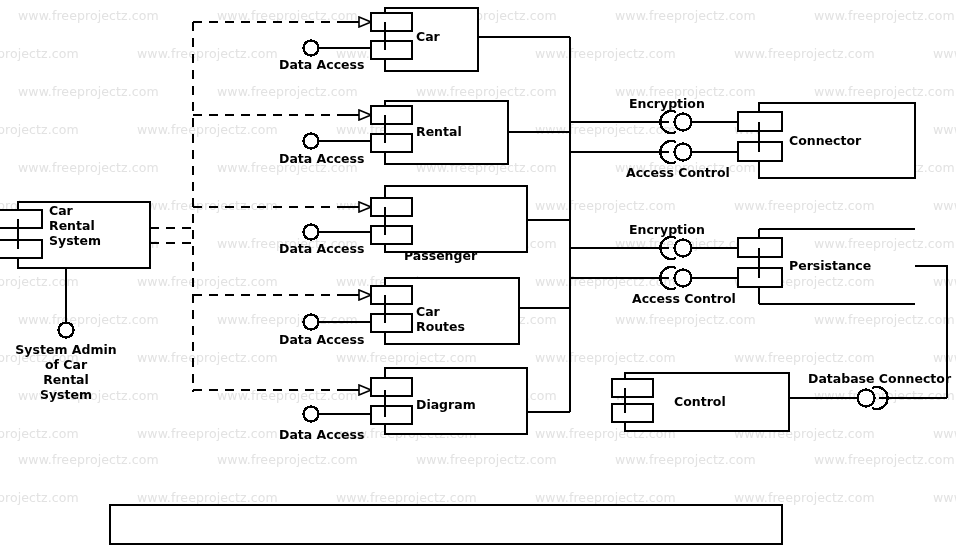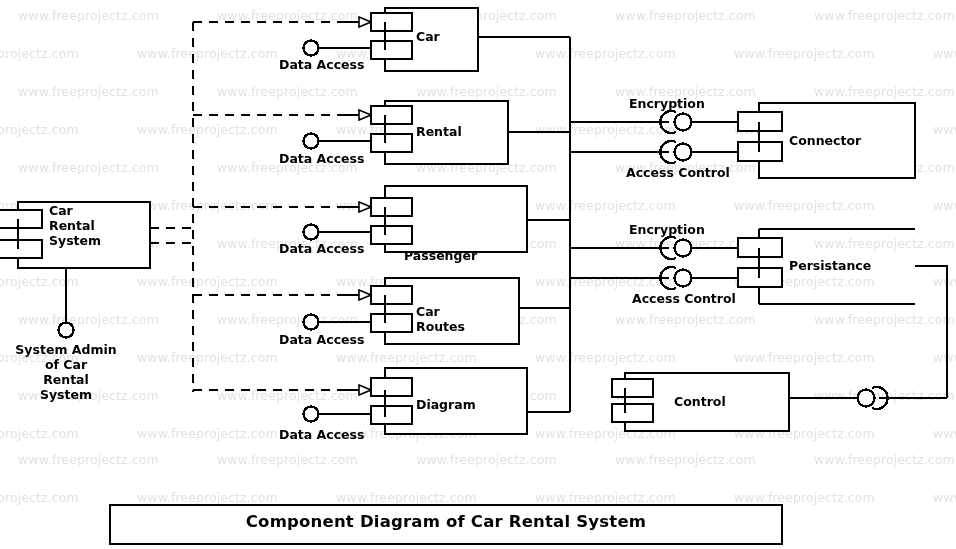--- a/index.html
+++ b/index.html
@@ -293,16 +293,16 @@
 
   <div class="lbl" style="left:789px; top:133px;">Connector</div>
   <div class="lbl" style="left:629px; top:96px;">Encryption</div>
   <div class="lbl" style="left:626px; top:165px;">Access Control</div>
 
   <div class="lbl" style="left:789px; top:258px;">Persistance</div>
   <div class="lbl" style="left:629px; top:222px;">Encryption</div>
   <div class="lbl" style="left:632px; top:291px;">Access Control</div>
 
   <div class="lbl" style="left:674px; top:394px;">Control</div>
-
-  <div class="lbl center title-lbl" style="left:110px; top:514px; width:672px;">Component Diagram of Car Rental System</div>
+  <div class="lbl" style="left:808px; top:371px;">Database Connector</div>
+
 
 </div>
 
 </body></html>

